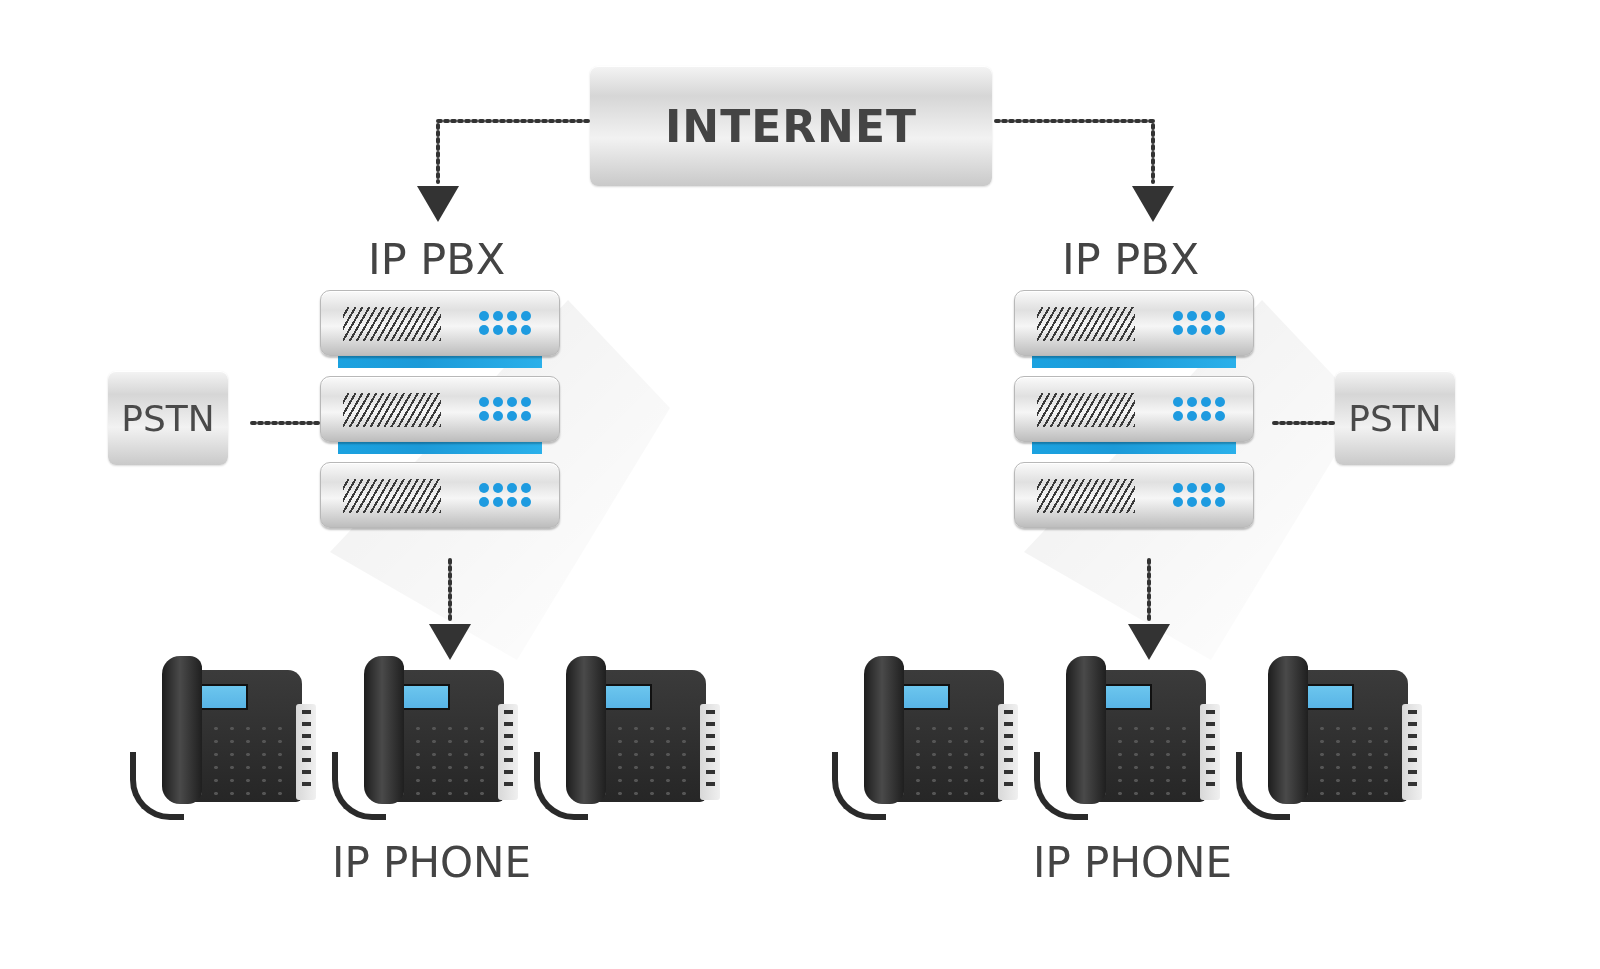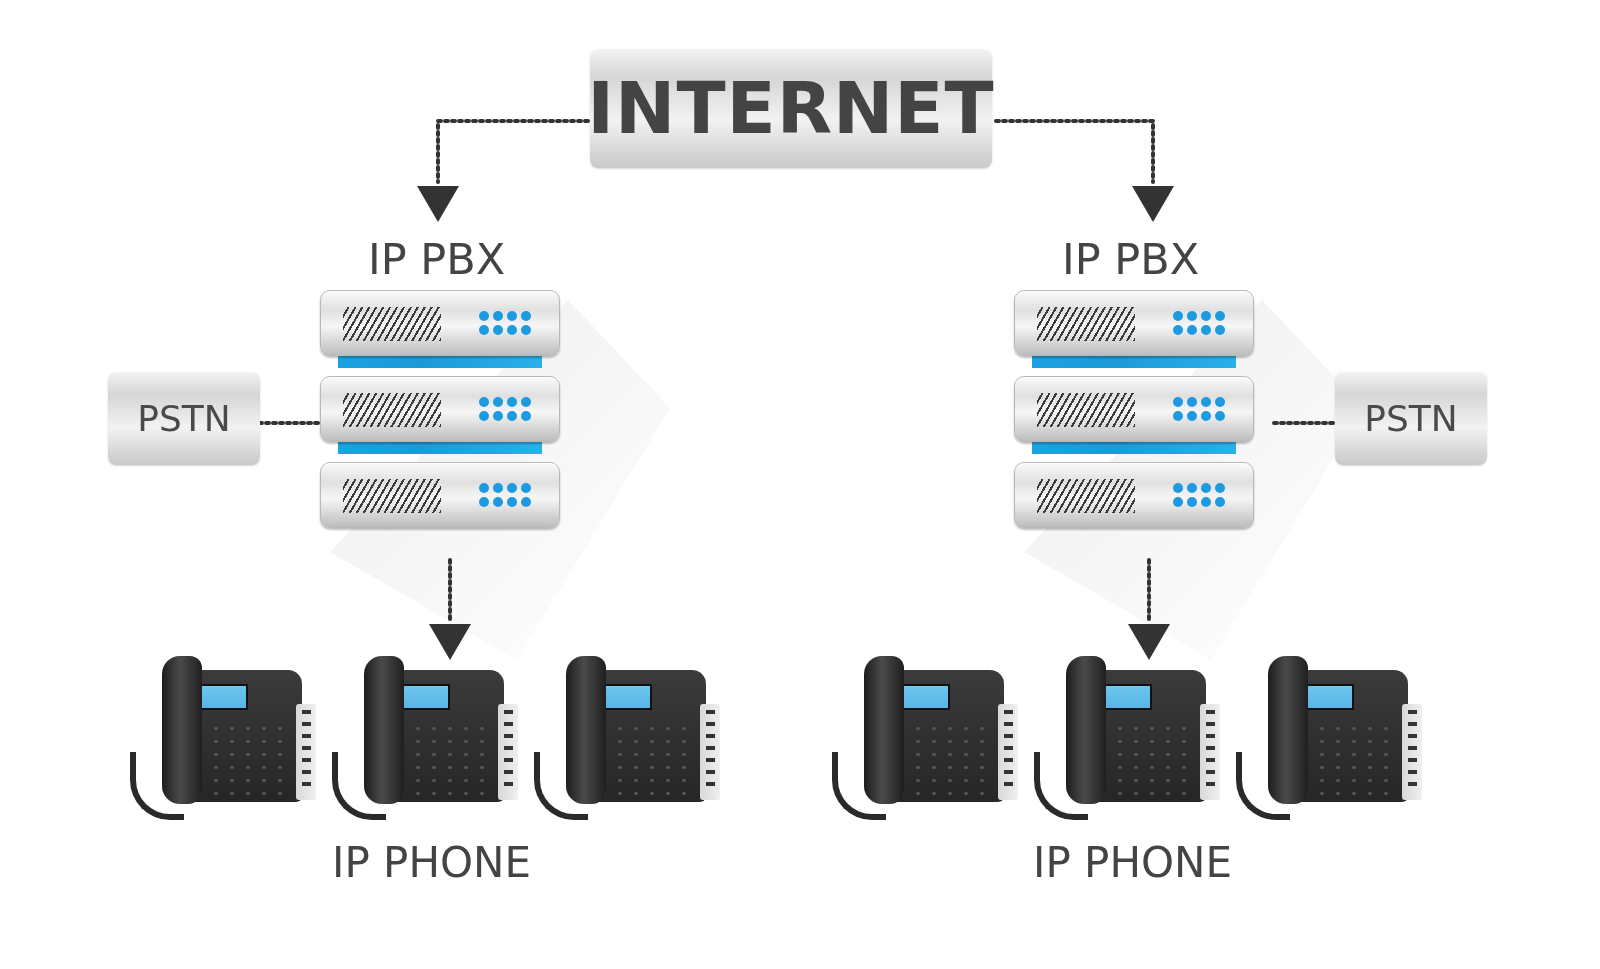--- a/index.html
+++ b/index.html
@@ -5,23 +5,23 @@
   html, body { margin:0; padding:0; background:#ffffff; }
   body { width:1600px; height:969px; position:relative; overflow:hidden;
          font-family:"DejaVu Sans", sans-serif; }
   .box-label {
     position:absolute; border-radius:8px;
     background:linear-gradient(180deg,#f4f4f4 0%,#d6d6d6 25%,#f2f2f2 60%,#c9c9c9 100%);
     box-shadow: inset 0 1px 0 #fff, 0 1px 2px rgba(0,0,0,0.15);
     display:flex; align-items:center; justify-content:center;
     color:#444; 
   }
-  #internet-box { left:590px; top:48px; width:402px; height:120px;
-    font-weight:bold; font-size:72px; letter-spacing:1px; }
-  .pstn { width:152px; height:94px; font-size:36px; font-weight:normal; color:#4a4a4a; }
+  #internet-box { left:590px; top:66px; width:402px; height:120px;
+    font-weight:bold; font-size:44px; letter-spacing:1px; }
+  .pstn { width:120px; height:94px; font-size:36px; font-weight:normal; color:#4a4a4a; }
   #pstn-left { left:108px; top:371px; }
   #pstn-right { left:1335px; top:371px; }
   .heading { position:absolute; font-weight:normal; color:#444; font-size:43px; white-space:nowrap; }
   #pbx-left-label { left:368px; top:234px; }
   #pbx-right-label { left:1062px; top:234px; }
   #phone-left-label { left:332px; top:838px; font-size:42px; }
   #phone-right-label { left:1033px; top:838px; font-size:42px; }
 
   .shadow-wedge { position:absolute; background:linear-gradient(135deg, rgba(0,0,0,0.07), rgba(0,0,0,0.0)); }
 

